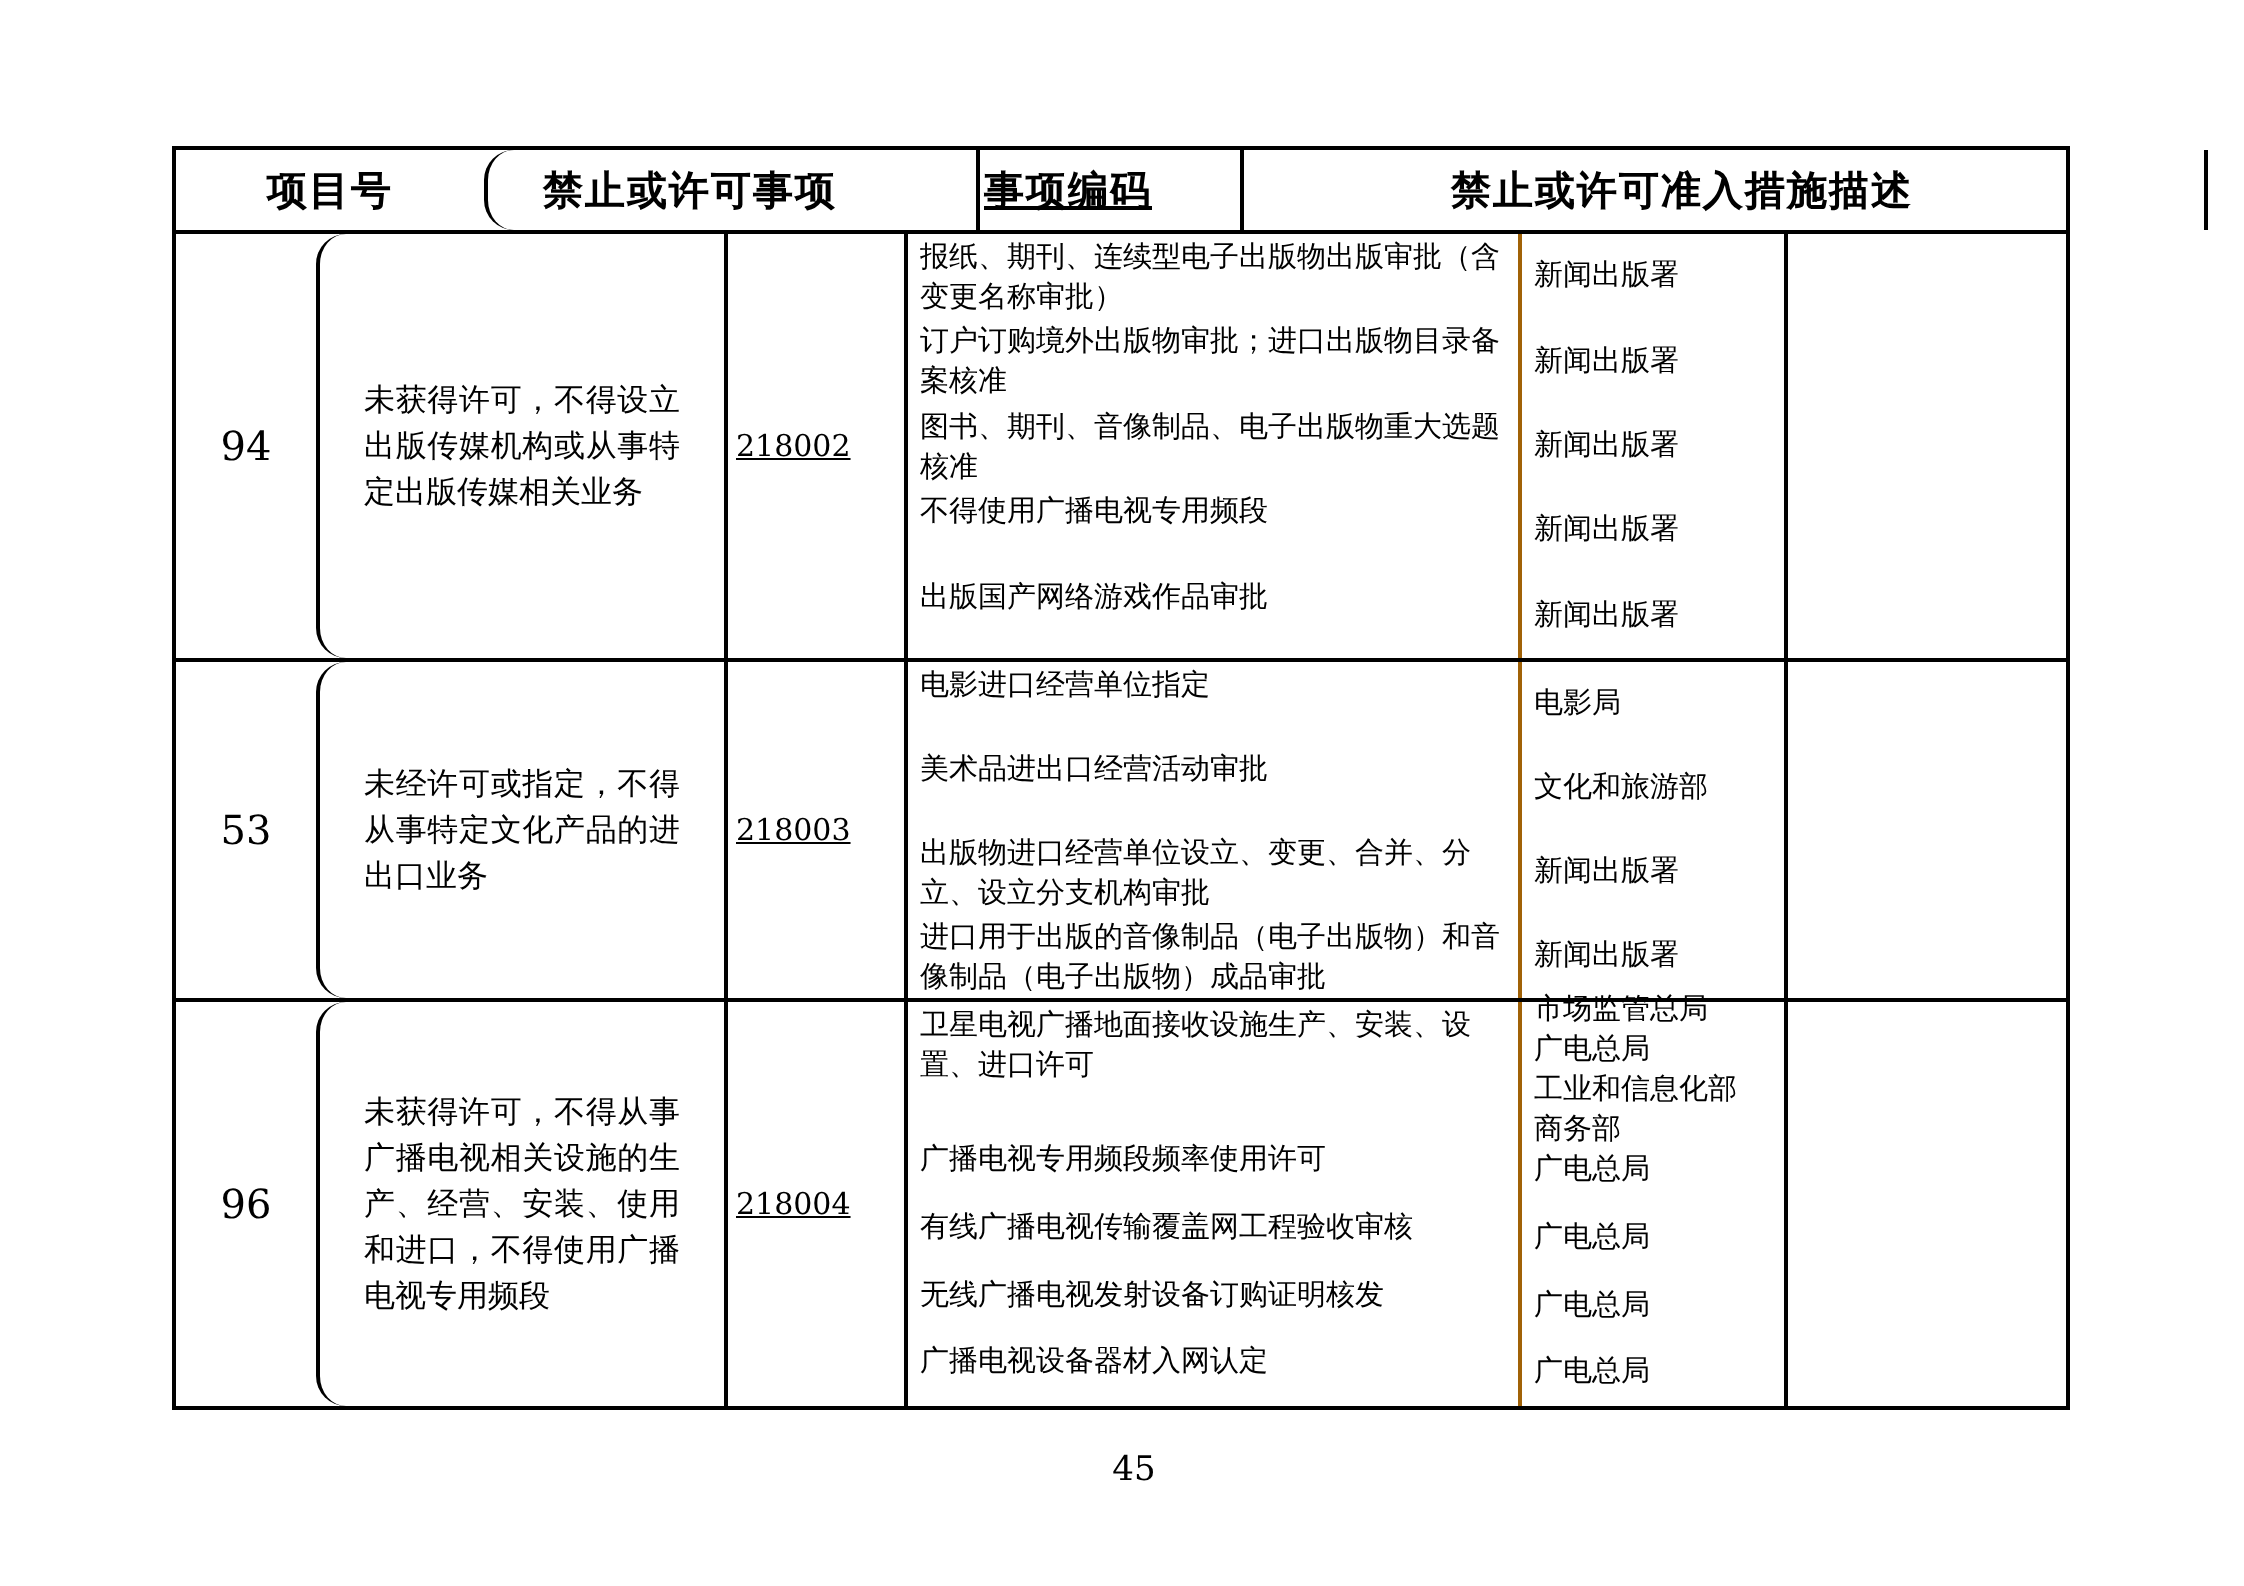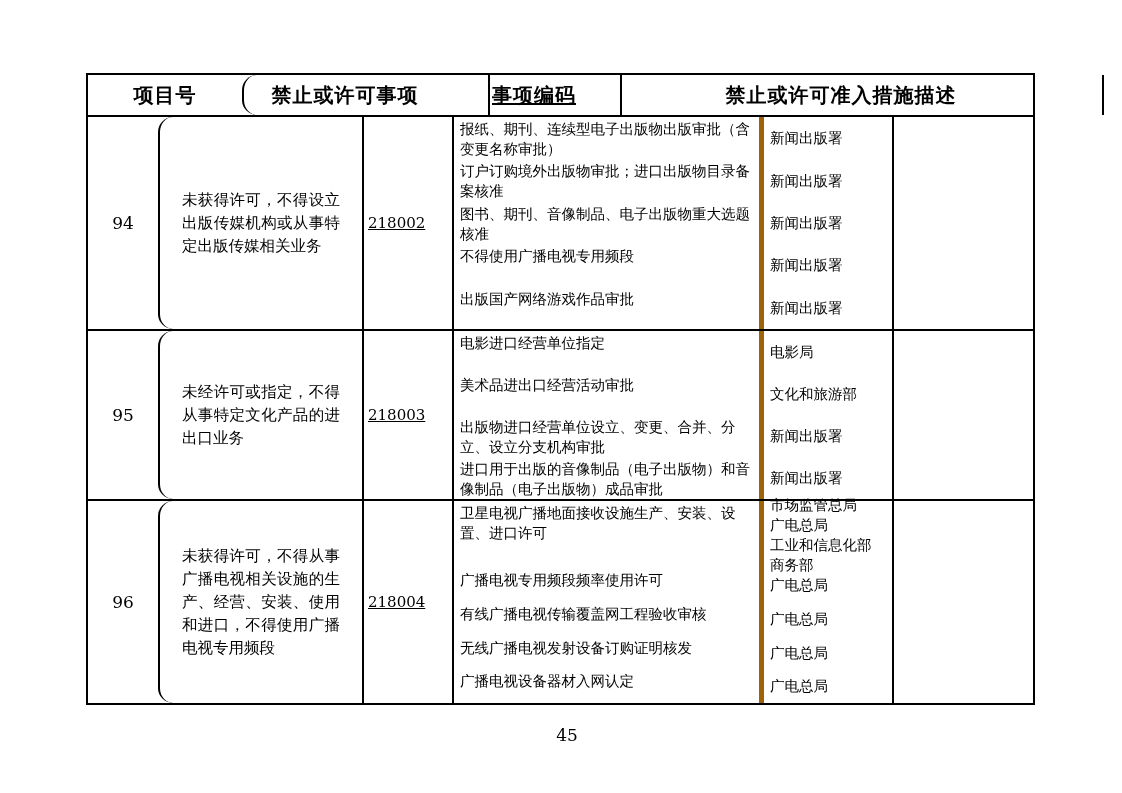--- a/index.html
+++ b/index.html
@@ -36,21 +36,21 @@
     text-align: center;
     margin-left: 42px;
   }
 
   .r94 { height: 214px; }
   .r95 { height: 170px; }
   .r96 { height: 204px; }
 
   .c-itemno {
     display: flex; align-items: center; justify-content: center;
-    font-size: 17px;
+    font-size: 20px;
   }
   .c-matter {
     display: flex; align-items: center;
     padding: 4px 22px;
     font-size: 15.5px; line-height: 23px;
     text-align: justify;
   }
   .c-code {
     display: flex; align-items: center;
     padding-left: 4px; font-size: 15px;
@@ -59,21 +59,21 @@
   .mrow { display: flex; flex: 1; min-height: 0; }
   .mrow.tall { flex: 2; }
   .mtext {
     width: 305px; flex: none;
     display: flex; align-items: flex-start;
     padding: 2px 6px;
     font-size: 14.5px; line-height: 20px;
   }
   .mauth {
     flex: 1;
-    border-left: 5px solid #a16207;
+    border-left: 2px solid #a16207;
     display: flex; align-items: center;
     padding: 2px 6px;
     font-size: 14.5px; line-height: 20px;
     white-space: pre-line;
   }
   .c-local { }
 
   .page-number {
     position: absolute; left: 12px; right: 0; top: 725px;
     text-align: center; font-size: 17px;
@@ -130,21 +130,21 @@
           <div class="mtext">
               <span>出版国产网络游戏作品审批</span>
             </div>
           <div class="mauth">新闻出版署</div>
         </div>
       </div>
       <div class="cell c-local w-local"></div>
     </div>
 
     <div class="trow r95">
-      <div class="cell c-itemno w-itemno">95</div>
+      <div class="cell c-itemno w-itemno">53</div>
       <div class="cell c-matter w-matter">
           <span>未经许可或指定，不得从事特定文化产品的进出口业务</span>
         </div>
       <div class="cell c-code w-code">218003</div>
       <div class="cell measures w-meas">
         <div class="mrow">
           <div class="mtext">
               <span>电影进口经营单位指定</span>
             </div>
           <div class="mauth">电影局</div>

